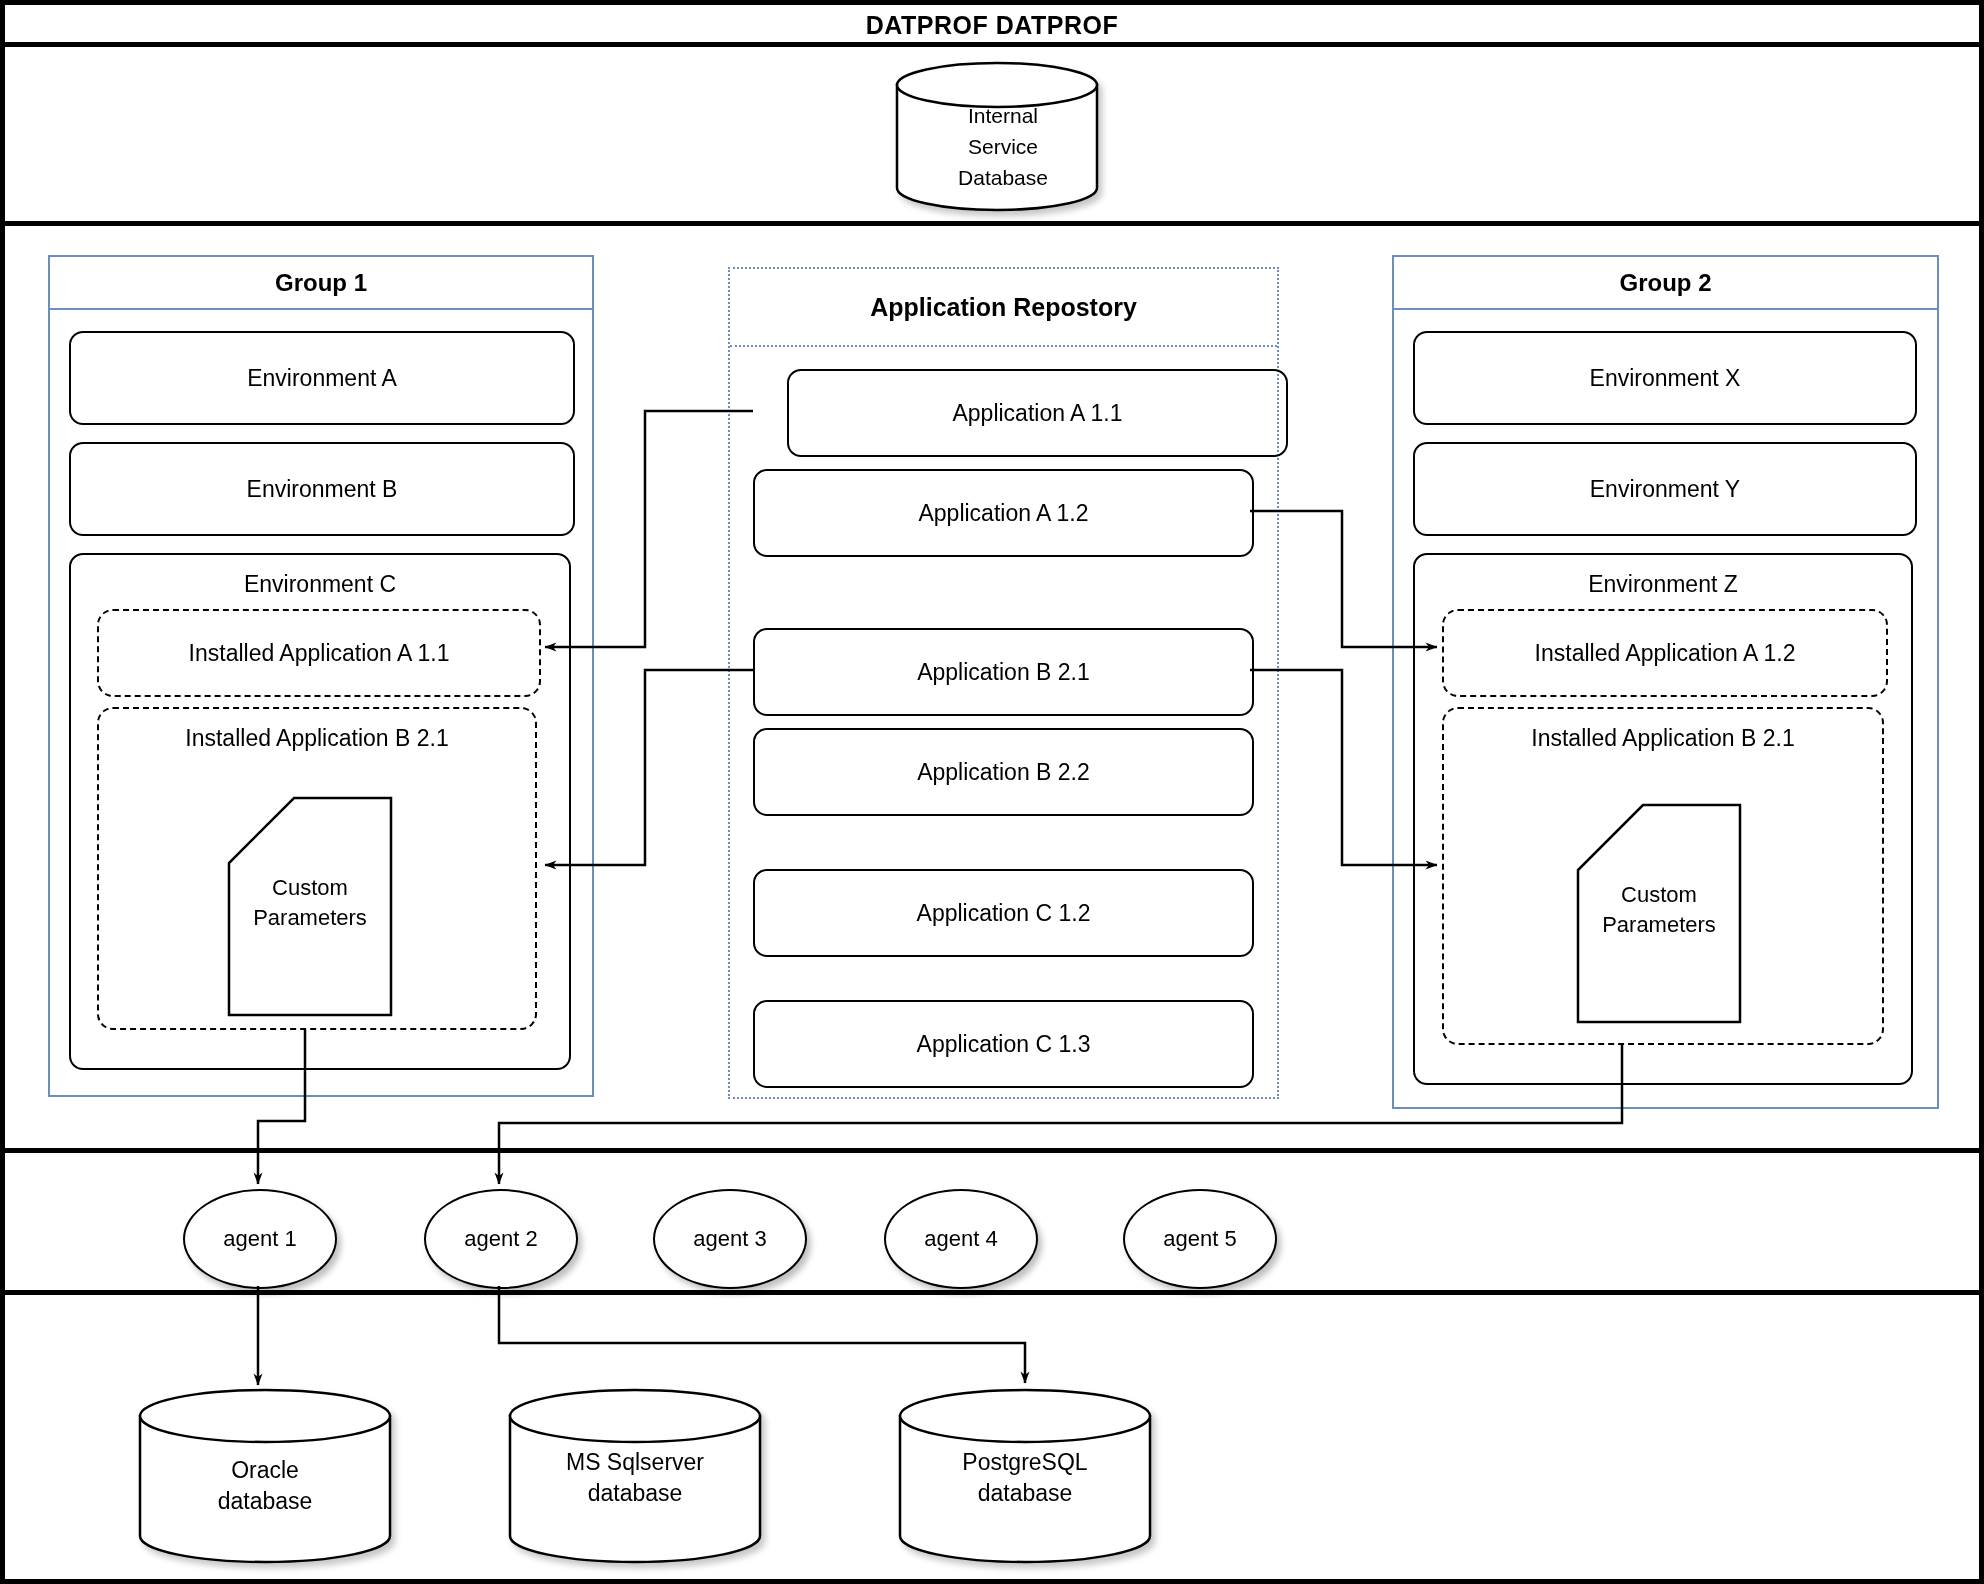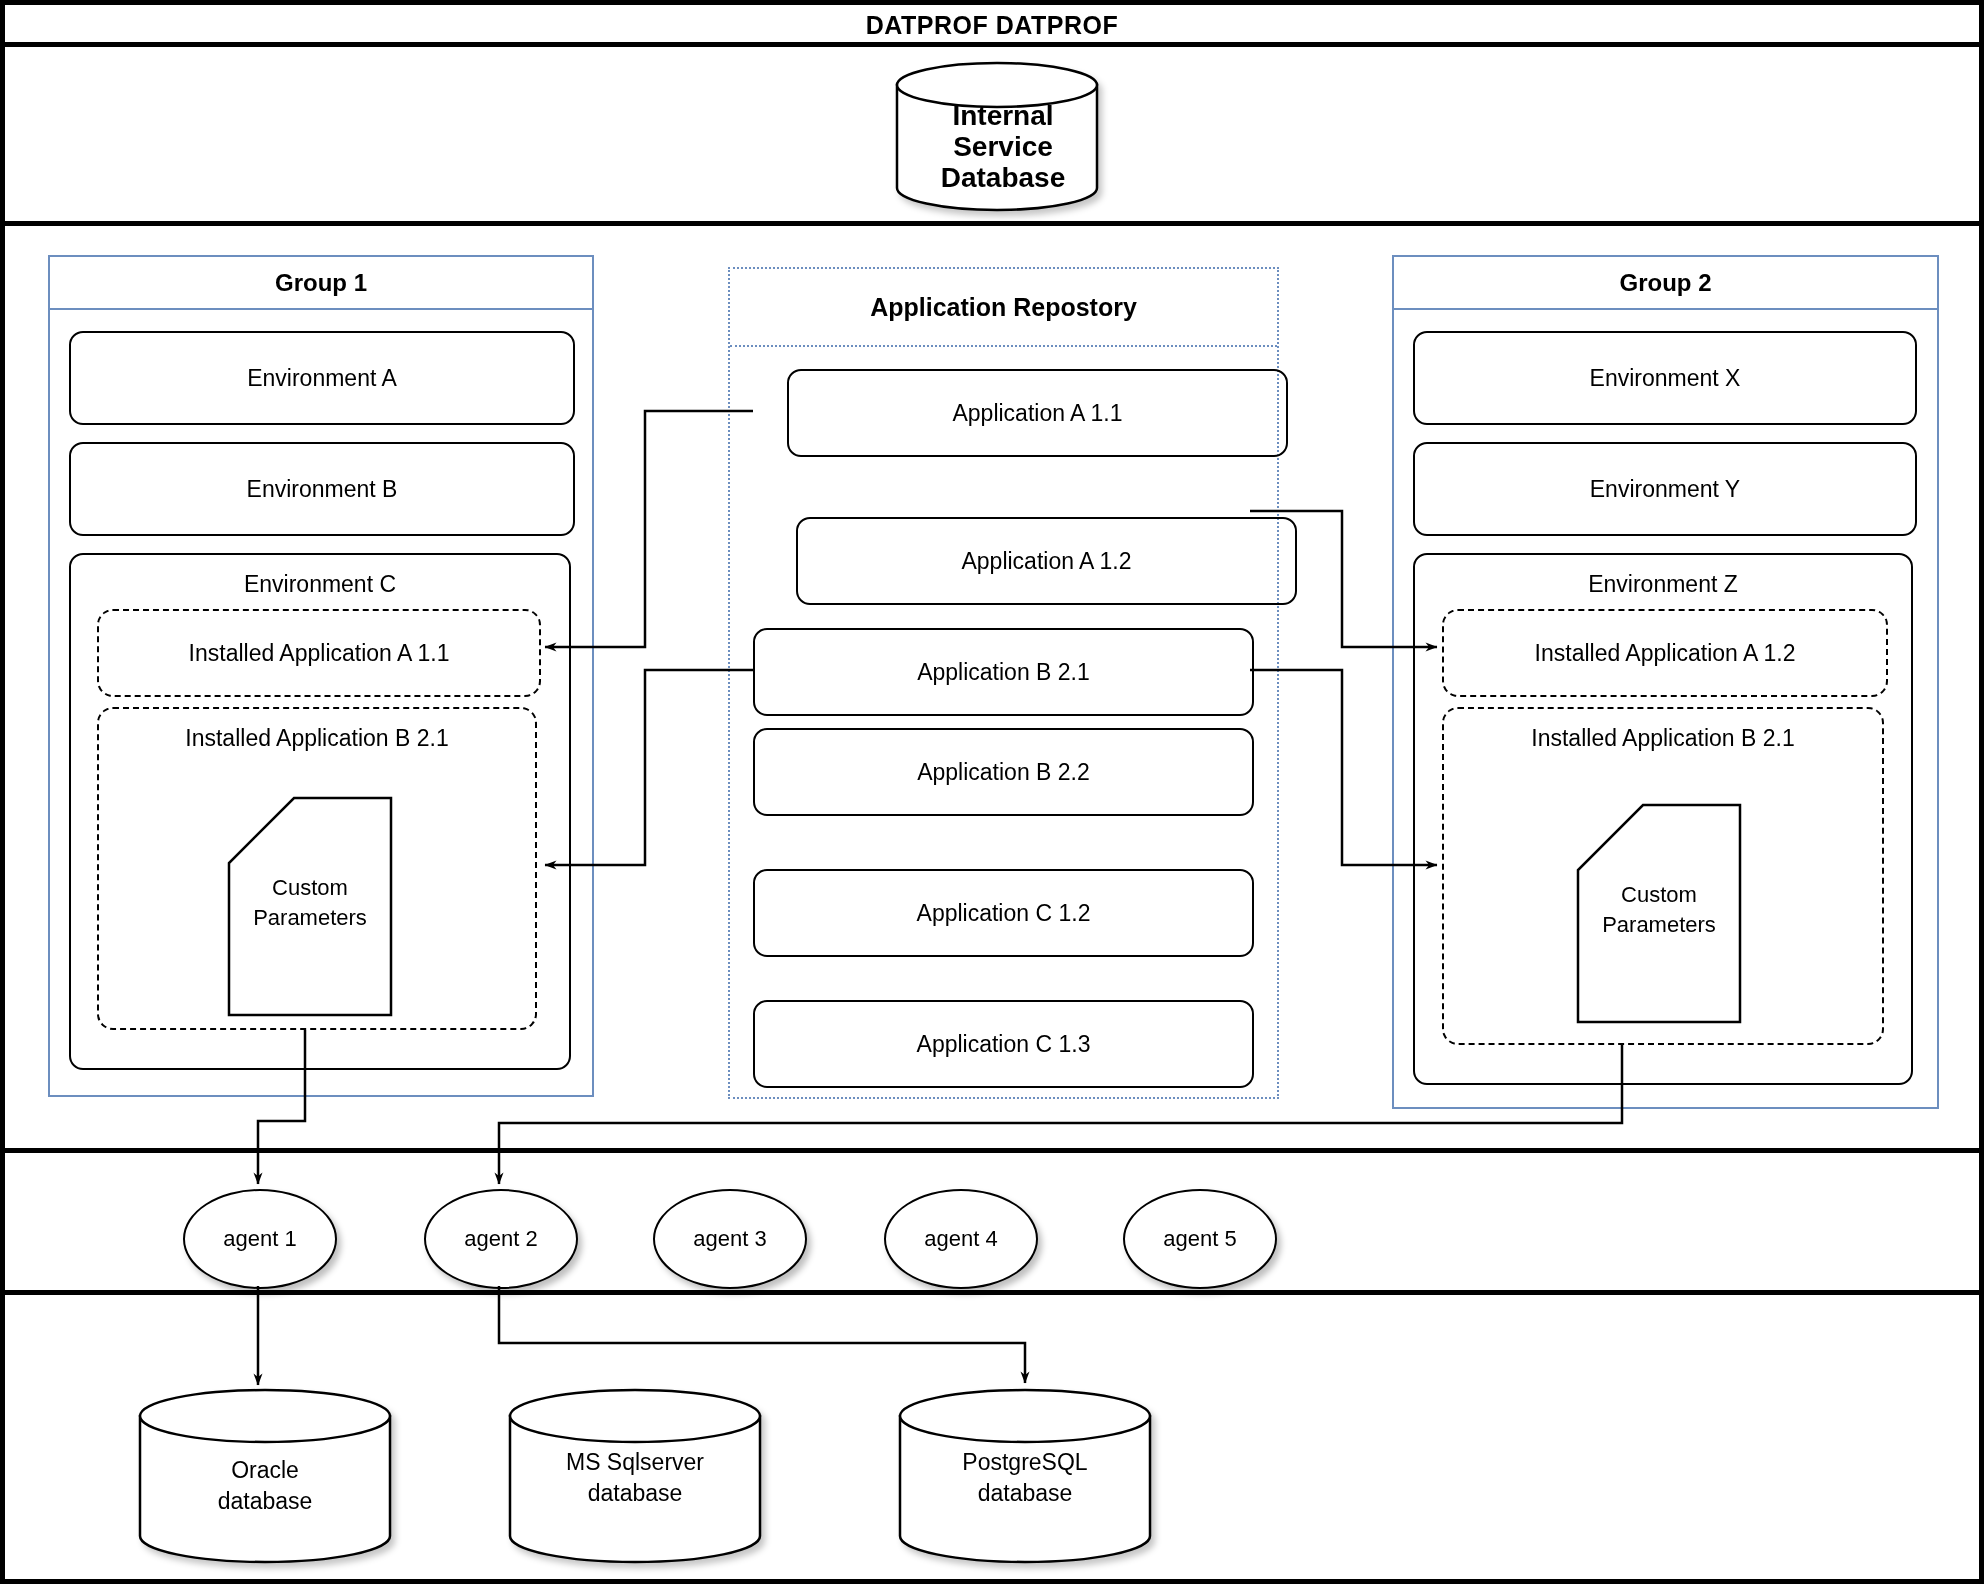--- a/index.html
+++ b/index.html
@@ -55,21 +55,21 @@
   <div class="node dashed node-top" style="left:92px; top:702px; width:440px; height:323px;">Installed Application B 2.1</div>
   <div class="shape-label lh30" style="left:214px; top:868px; width:182px; font-size:22px;">
     <div>Custom</div>
     <div>Parameters</div>
   </div>
 
   <div class="repo-box" style="left:723px; top:262px; width:547px; height:828px;">
     <div class="repo-header">Application Repostory</div>
   </div>
   <div class="node" style="left:782px; top:364px; width:497px; height:84px;">Application A 1.1</div>
-  <div class="node" style="left:791px; top:464px; width:497px; height:84px;margin-top:48px;">Application A 1.2</div>
+  <div class="node" style="left:748px; top:464px; width:497px; height:84px;">Application A 1.2</div>
   <div class="node" style="left:748px; top:623px; width:497px; height:84px;">Application B 2.1</div>
   <div class="node" style="left:748px; top:723px; width:497px; height:84px;">Application B 2.2</div>
   <div class="node" style="left:748px; top:864px; width:497px; height:84px;">Application C 1.2</div>
   <div class="node" style="left:748px; top:964px; width:497px; height:84px;margin-top:31px;">Application C 1.3</div>
 
   <div class="group-box" style="left:1387px; top:250px; width:543px; height:850px;">
     <div class="group-header">Group 2</div>
   </div>
   <div class="node" style="left:1408px; top:326px; width:500px; height:90px;">Environment X</div>
   <div class="node" style="left:1408px; top:437px; width:500px; height:90px;">Environment Y</div>
@@ -120,21 +120,21 @@
     <g class="shadowed">
       <path d="M 505 1411 L 505 1531 A 125 26 0 0 0 755 1531 L 755 1411 Z" fill="#fff" stroke="#000" stroke-width="2.5"></path>
       <ellipse cx="630" cy="1411" rx="125" ry="26" fill="#fff" stroke="#000" stroke-width="2.5"></ellipse>
     </g>
     <g class="shadowed">
       <path d="M 895 1411 L 895 1531 A 125 26 0 0 0 1145 1531 L 1145 1411 Z" fill="#fff" stroke="#000" stroke-width="2.5"></path>
       <ellipse cx="1020" cy="1411" rx="125" ry="26" fill="#fff" stroke="#000" stroke-width="2.5"></ellipse>
     </g>
   </svg>
 
-  <div class="shape-label lh31" style="left:892px; top:95px; width:212px; font-size:28px;font-weight:bold;">
+  <div class="shape-label lh31" style="left:892px; top:95px; width:212px; font-size:21px;">
     <div>Internal</div>
     <div>Service</div>
     <div>Database</div>
   </div>
 
   <div class="shape-label lh31" style="left:135px; top:1442px; width:250px; font-size:23px;margin-top:8px;">
     <div>Oracle</div>
     <div>database</div>
   </div>
   <div class="shape-label lh31" style="left:505px; top:1442px; width:250px; font-size:23px;">

